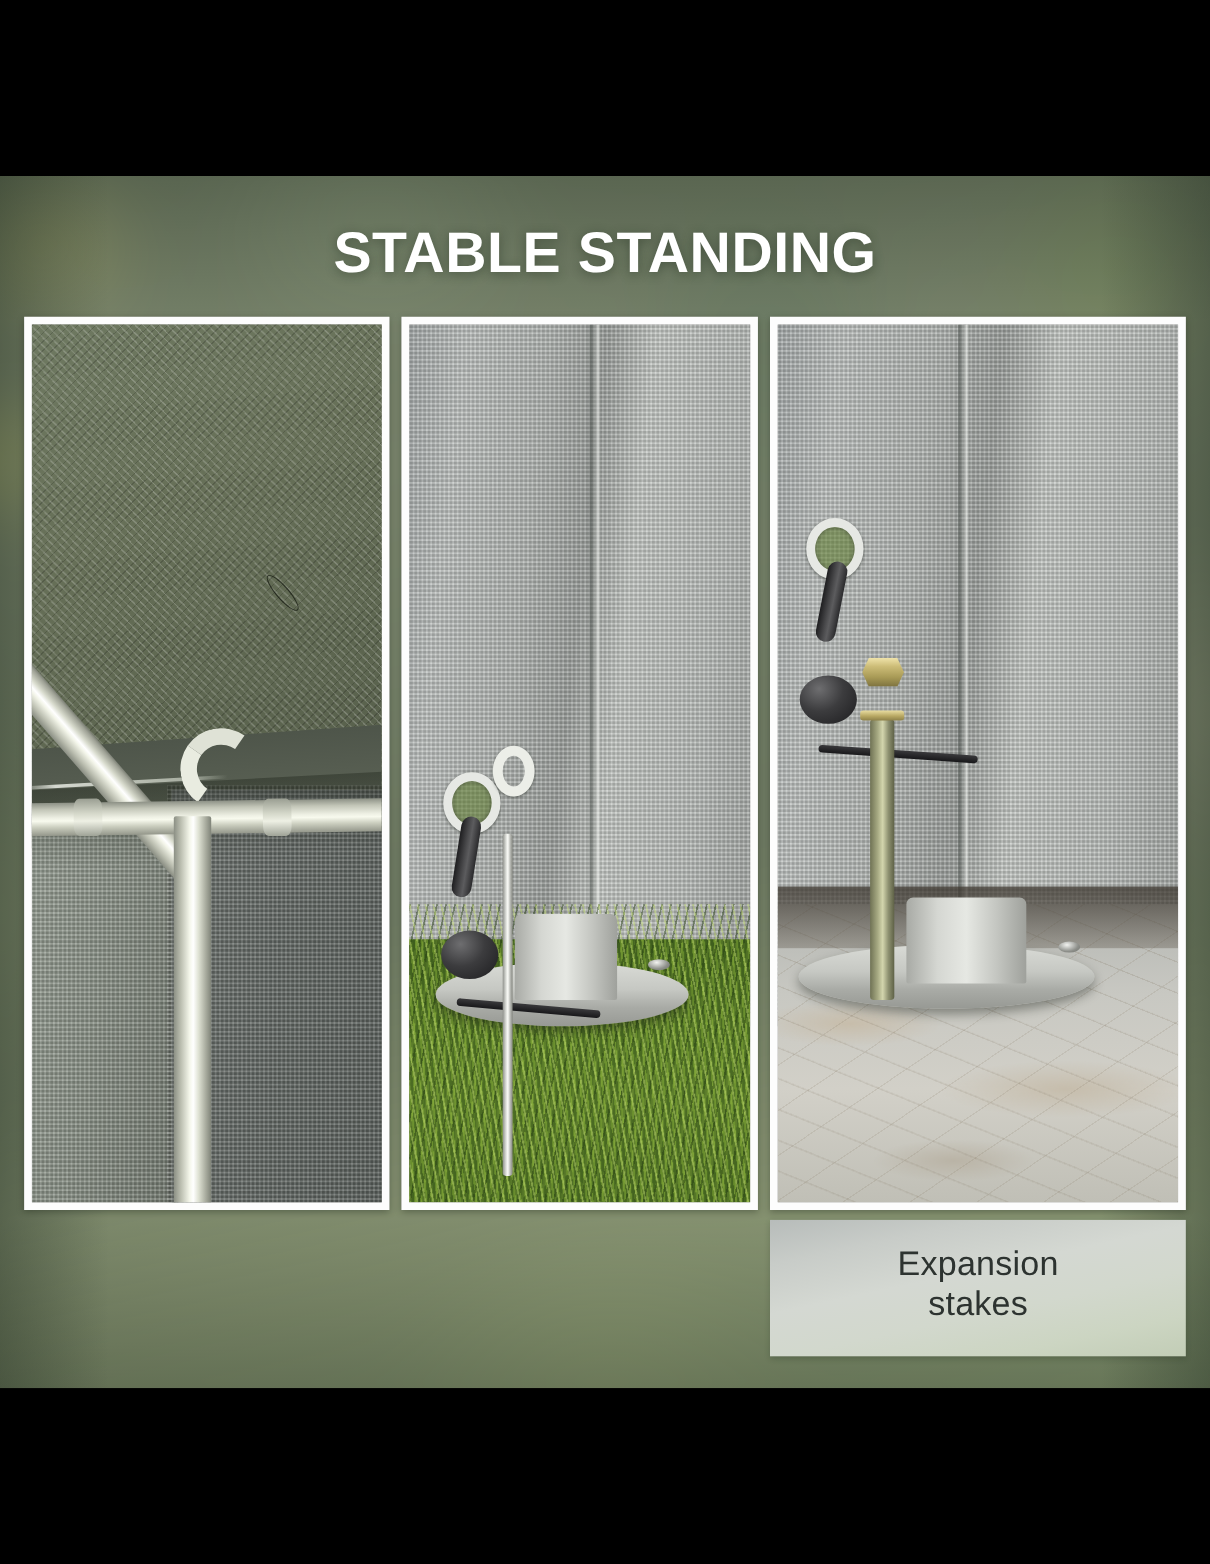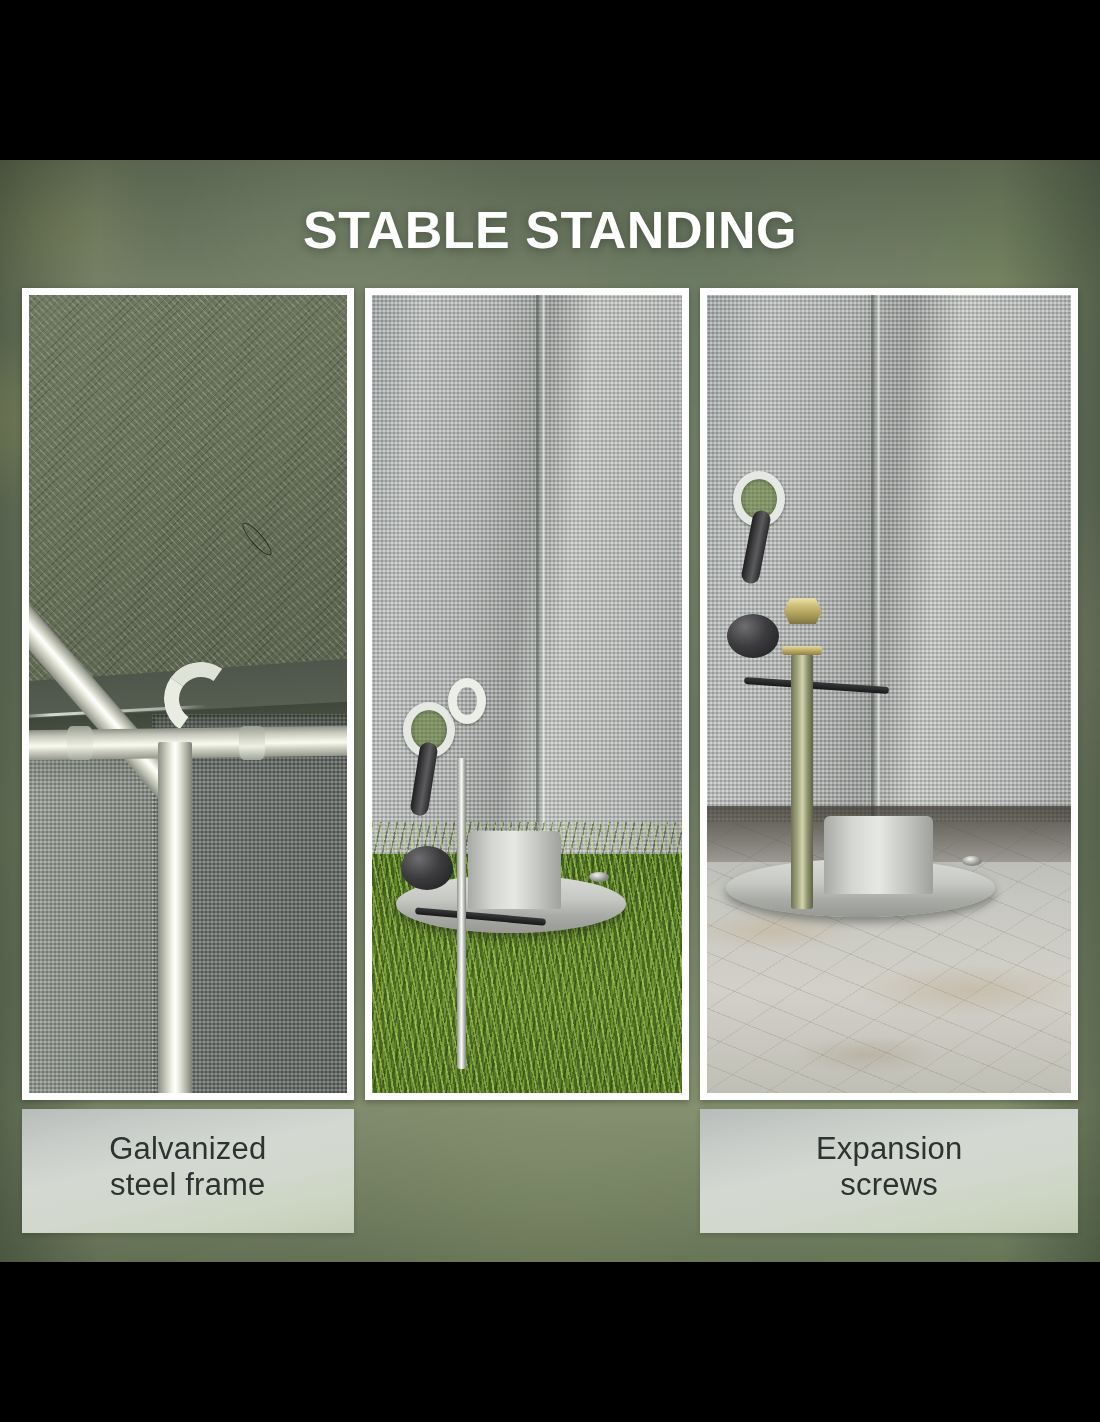--- a/index.html
+++ b/index.html
@@ -408,26 +408,20 @@
 
           <div class="tube-diag"></div>
           <div class="tube-ring"></div>
           <div class="tube-elbow"></div>
           <div class="tube-h"></div>
           <div class="coupler c1"></div>
           <div class="coupler c2"></div>
           <div class="tube-v"></div>
         </div>
       </div>
-      <div class="caption">
-        <div>
-          <span>Galvanized</span>
-          <span>steel frame</span>
-        </div>
-      </div>
     </div>
 
     <div class="panel p2">
       <div class="photo">
         <div class="photo-inner">
           <div class="wall-light">
             <div class="weave"></div>
           </div>
           <div class="wall-panel-edge" style="left:53%;"></div>
           <div class="wall-bottom-shadow"></div>
@@ -473,21 +467,21 @@
           <div class="bungee-tail" style="left:10%; top:48.5%; width:40%; transform:rotate(4deg);"></div>
 
           <div class="screw-sleeve" style="left:23%; top:45%; height:32%;"></div>
           <div class="screw-washer" style="left:20.5%; top:44%;"></div>
           <div class="screw-hexhead" style="left:21%; top:38%;"></div>
         </div>
       </div>
       <div class="caption">
         <div>
           <span>Expansion</span>
-          <span>screws</span>
+          <span>stakes</span>
         </div>
       </div>
     </div>
 
   </div>
 </div>
 
 <div class="letterbox-bottom"></div>
 
 </body></html>

